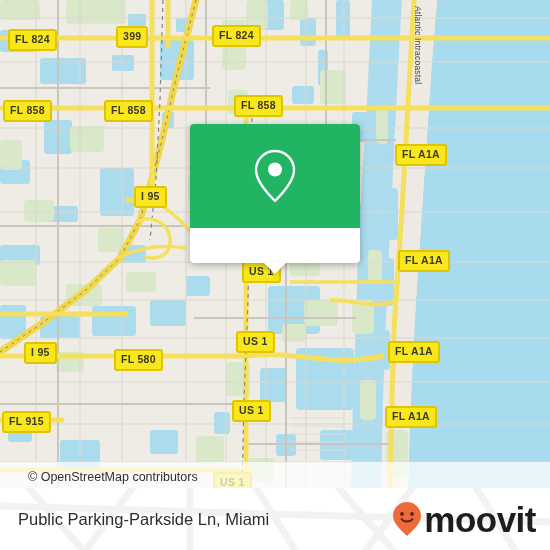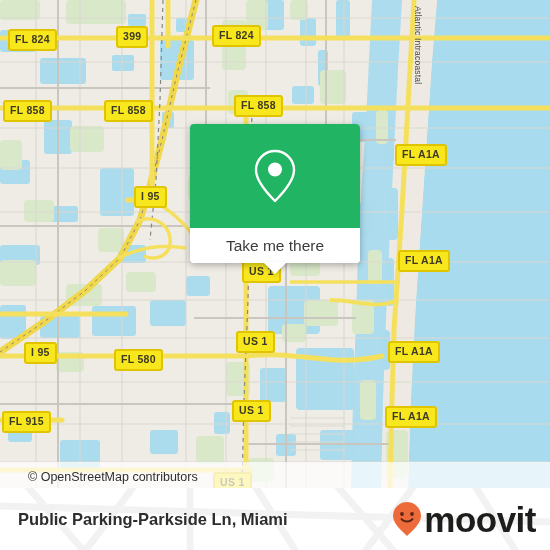--- a/index.html
+++ b/index.html
@@ -112,21 +112,20 @@
     overflow: hidden;
   }
   .bottombar .watermark { position: absolute; left: 0; top: 0; opacity: 1; }
   .place-name {
     position: absolute;
     left: 18px; top: 50%;
     transform: translateY(-50%);
     font-size: 16.5px;
     color: #2d2d2d;
     white-space: nowrap;
-    font-weight: bold;
   }
   .logo {
     position: absolute;
     right: 14px; top: 50%;
     transform: translateY(-50%);
     display: flex; align-items: center;
   }
   .logo-word {
     font-size: 35px;
     font-weight: bold;
@@ -344,23 +343,20 @@
     <div class="attrib-band"></div>
     <div class="attrib-text">© OpenStreetMap contributors</div>
 
     <div class="popup">
       <div class="popup-head">
         <svg width="48" height="58" viewBox="0 0 48 58">
           <path d="M24 4 C13.5 4, 5 12.5, 5 23 C5 34.5, 18 48, 24 54 C30 48, 43 34.5, 43 23 C43 12.5, 34.5 4, 24 4 Z" fill="none" stroke="#ffffff" stroke-width="2.4" stroke-linejoin="round"></path>
           <circle cx="24" cy="22.5" r="7" fill="#ffffff"></circle>
         </svg>
       </div>
-      <div class="popup-foot">
-        <span>Take me there</span>
-      </div>
       <div class="popup-tail"></div>
     </div>
   </div>
 
   <div class="bottombar">
     <svg class="watermark" width="550" height="62">
       <g stroke="#f2f2f2" stroke-width="7" fill="none">
         <path d="M 20 -10 L 90 70"></path>
         <path d="M 140 -10 L 80 70"></path>
         <path d="M 0 18 L 550 34"></path>

